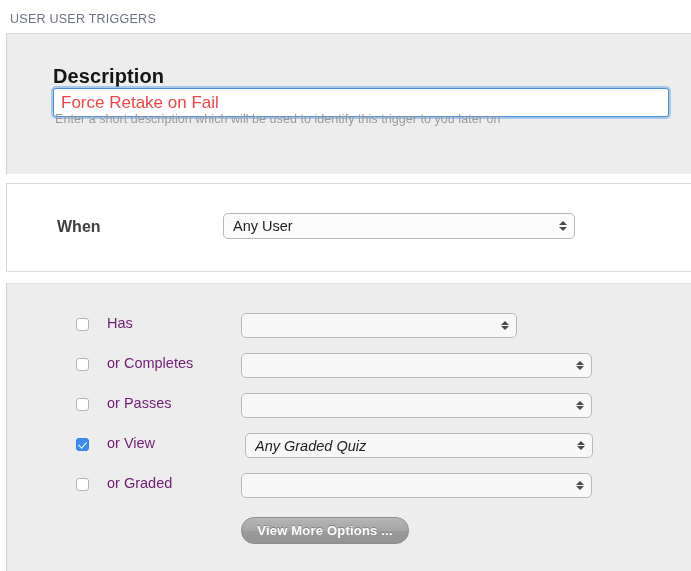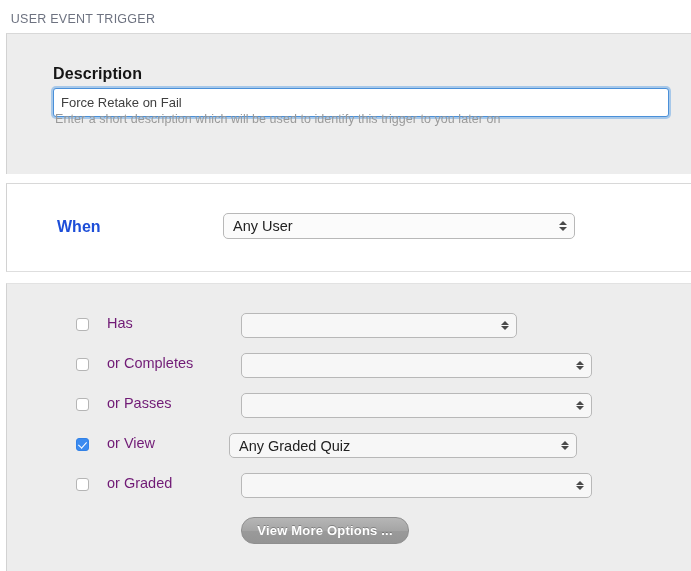--- a/index.html
+++ b/index.html
@@ -86,63 +86,63 @@
     height: 288px;
     background: #ededed;
     border-top: 1px solid #e2e2e2;
   }
 
   
   .desc-title {
     position: absolute;
     left: 46px;
     top: 31px;
-    font-size: 16px;
+    font-size: 20px;
     font-weight: bold;
     color: #151515;
     letter-spacing: 0.1px;
   }
   .desc-input-wrap {
     position: absolute;
     left: 46px;
     top: 54px;
     width: 616px;
     height: 29px;
   }
   .desc-input {
     box-sizing: border-box;
     width: 100%;
     height: 100%;
     border: 1px solid #4a90d9;
     border-radius: 3px;
     outline: none;
     background: #ffffff;
     font-family: "Liberation Sans", sans-serif;
-    font-size: 13px;
-    color: #404040;
+    font-size: 17px;
+    color: #ef4444;
     padding: 0 7px;
     box-shadow: 0 0 0 2px rgba(110,170,230,0.55);
   }
   .desc-help {
     position: absolute;
     left: 48px;
     top: 78px;
     font-size: 12.5px;
     color: #9a9a9a;
     letter-spacing: 0.05px;
   }
 
   
   .when-label {
     position: absolute;
     left: 50px;
     top: 34px;
     font-size: 16px;
     font-weight: bold;
-    color: #1d4ed8;
+    color: #404040;
   }
   .when-select-wrap {
     position: absolute;
     left: 216px;
     top: 29px;
     width: 352px;
     height: 26px;
   }
 
   
@@ -274,21 +274,21 @@
     font-family: "Liberation Sans", sans-serif;
   }
 </style>
 </head>
 <body>
 
 <div class="page">
 
   <div class="tabbar">
     <div class="tab tab-inactive">
-      <span>USER EVENT TRIGGER</span>
+      <span>USER USER TRIGGERS</span>
     </div>
   </div>
 
   <div class="panel panel-desc">
     <div class="desc-title">Description</div>
 
     <div class="desc-input-wrap">
       <input class="desc-input" type="text" value="Force Retake on Fail" style="">
     </div>
 
@@ -346,21 +346,21 @@
               <div class="sel-arrows">
                 <i class="up"></i>
                 <i class="down"></i>
               </div>
             </div>
           </div>
         </div>
         <div class="cond-row" style="top: 147px; width: 100%;">
           <div class="cb checked"></div>
           <div class="cond-label">or View</div>
-          <div class="cond-select-wrap" style="left: 222px; width: 348px;">
+          <div class="cond-select-wrap" style="left: 238px; width: 348px; font-style: italic;">
             <div class="sel">
               <div class="sel-text">Any Graded Quiz</div>
               <div class="sel-arrows">
                 <i class="up"></i>
                 <i class="down"></i>
               </div>
             </div>
           </div>
         </div>
         <div class="cond-row" style="top: 187px; width: 100%;">

